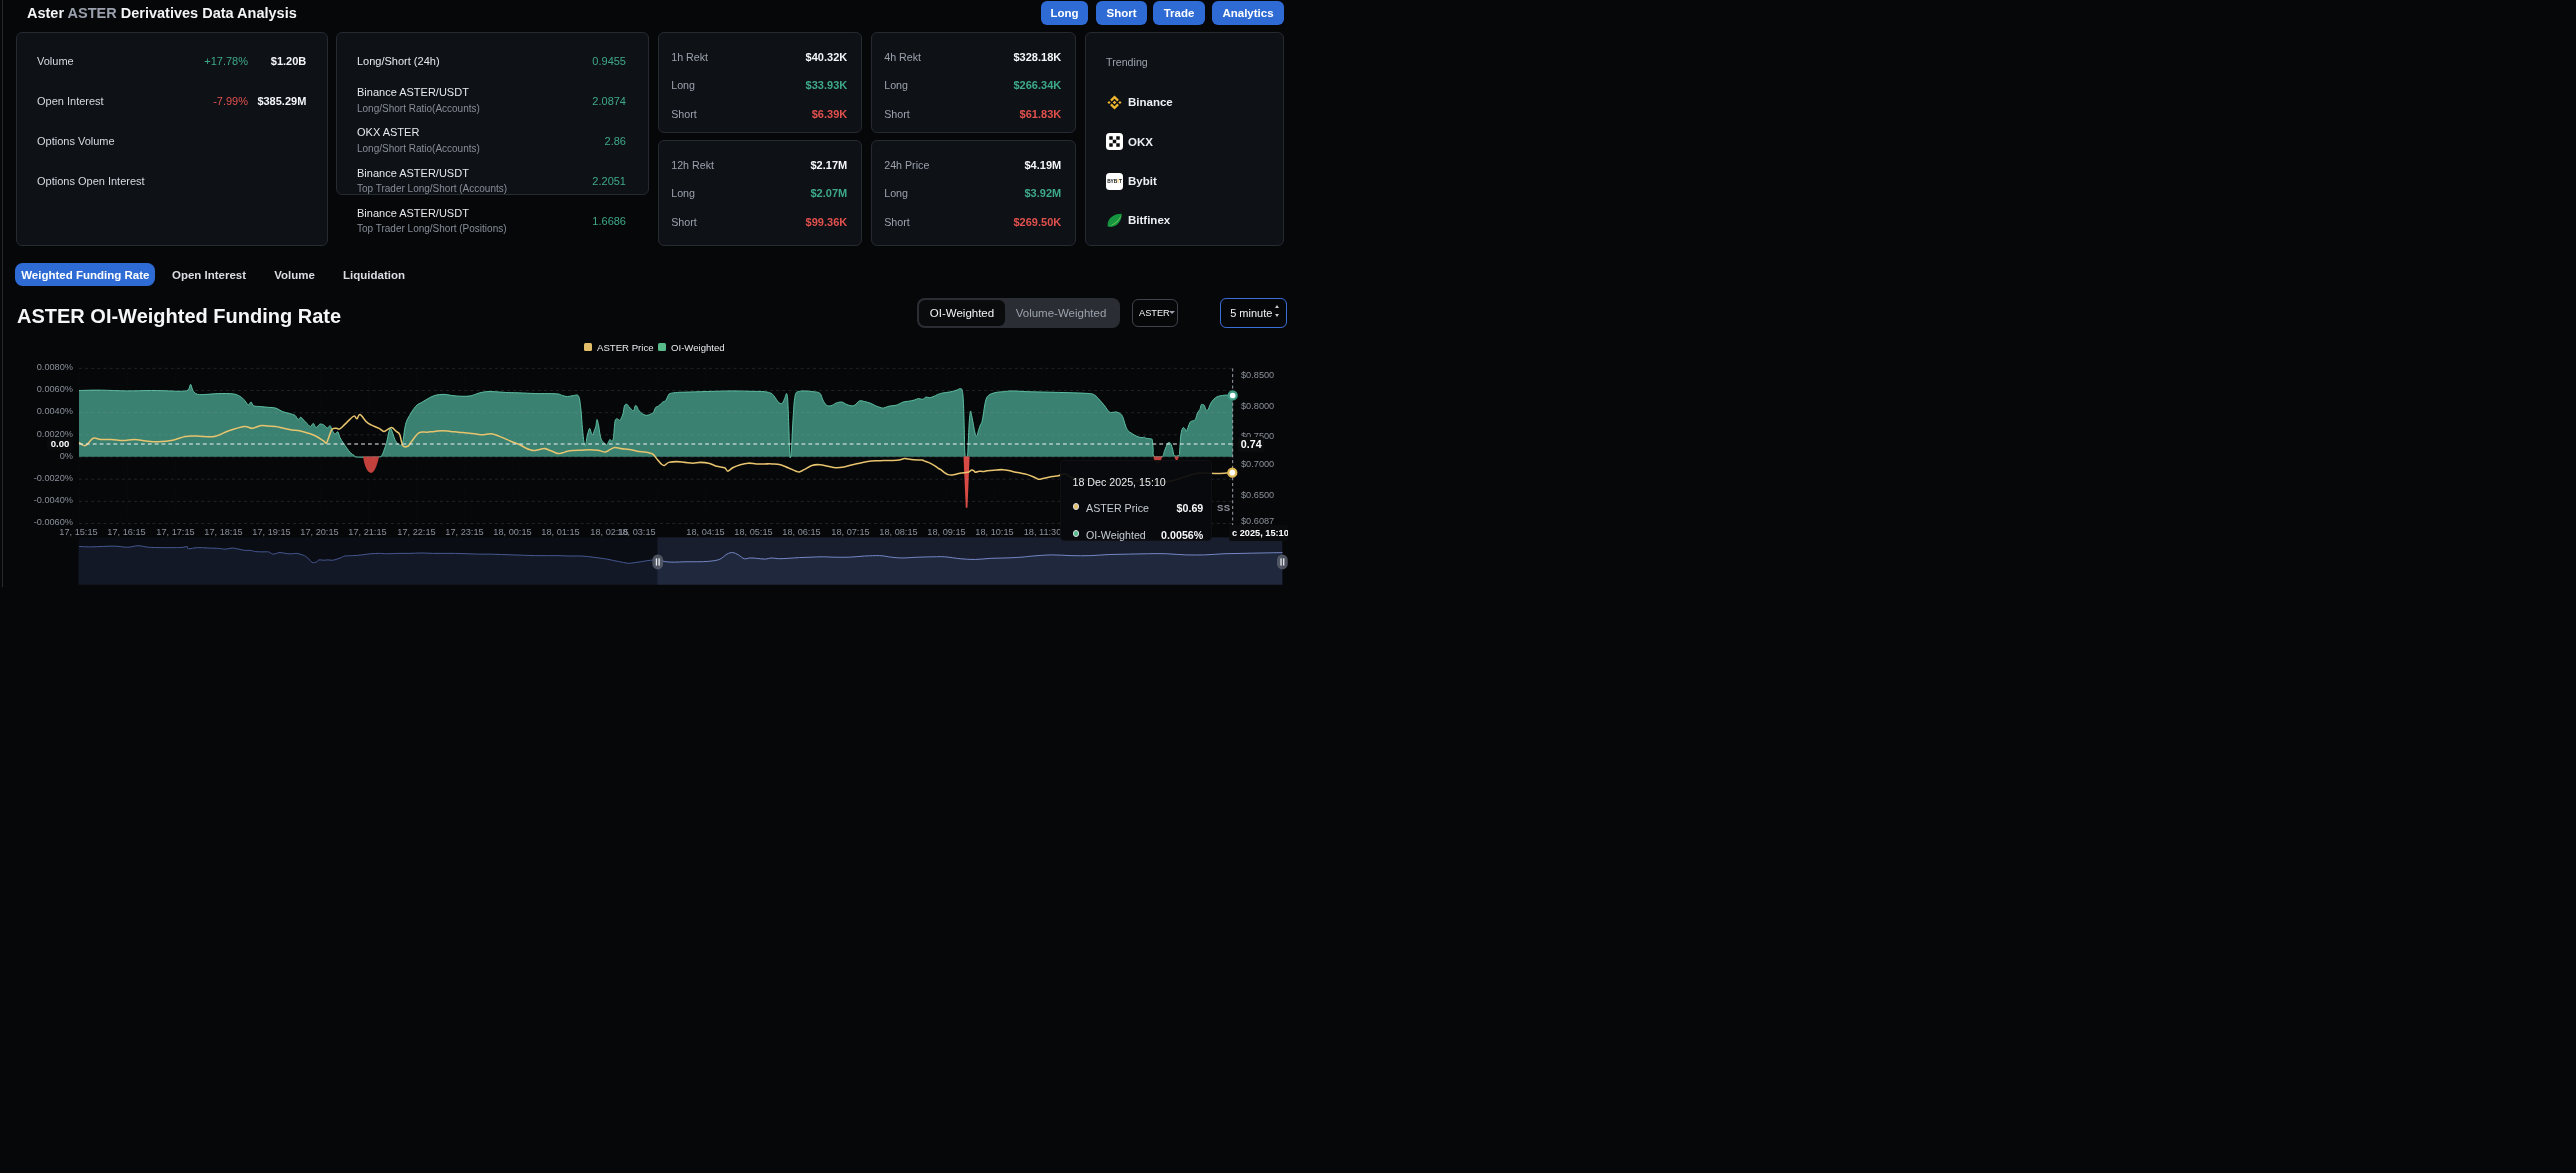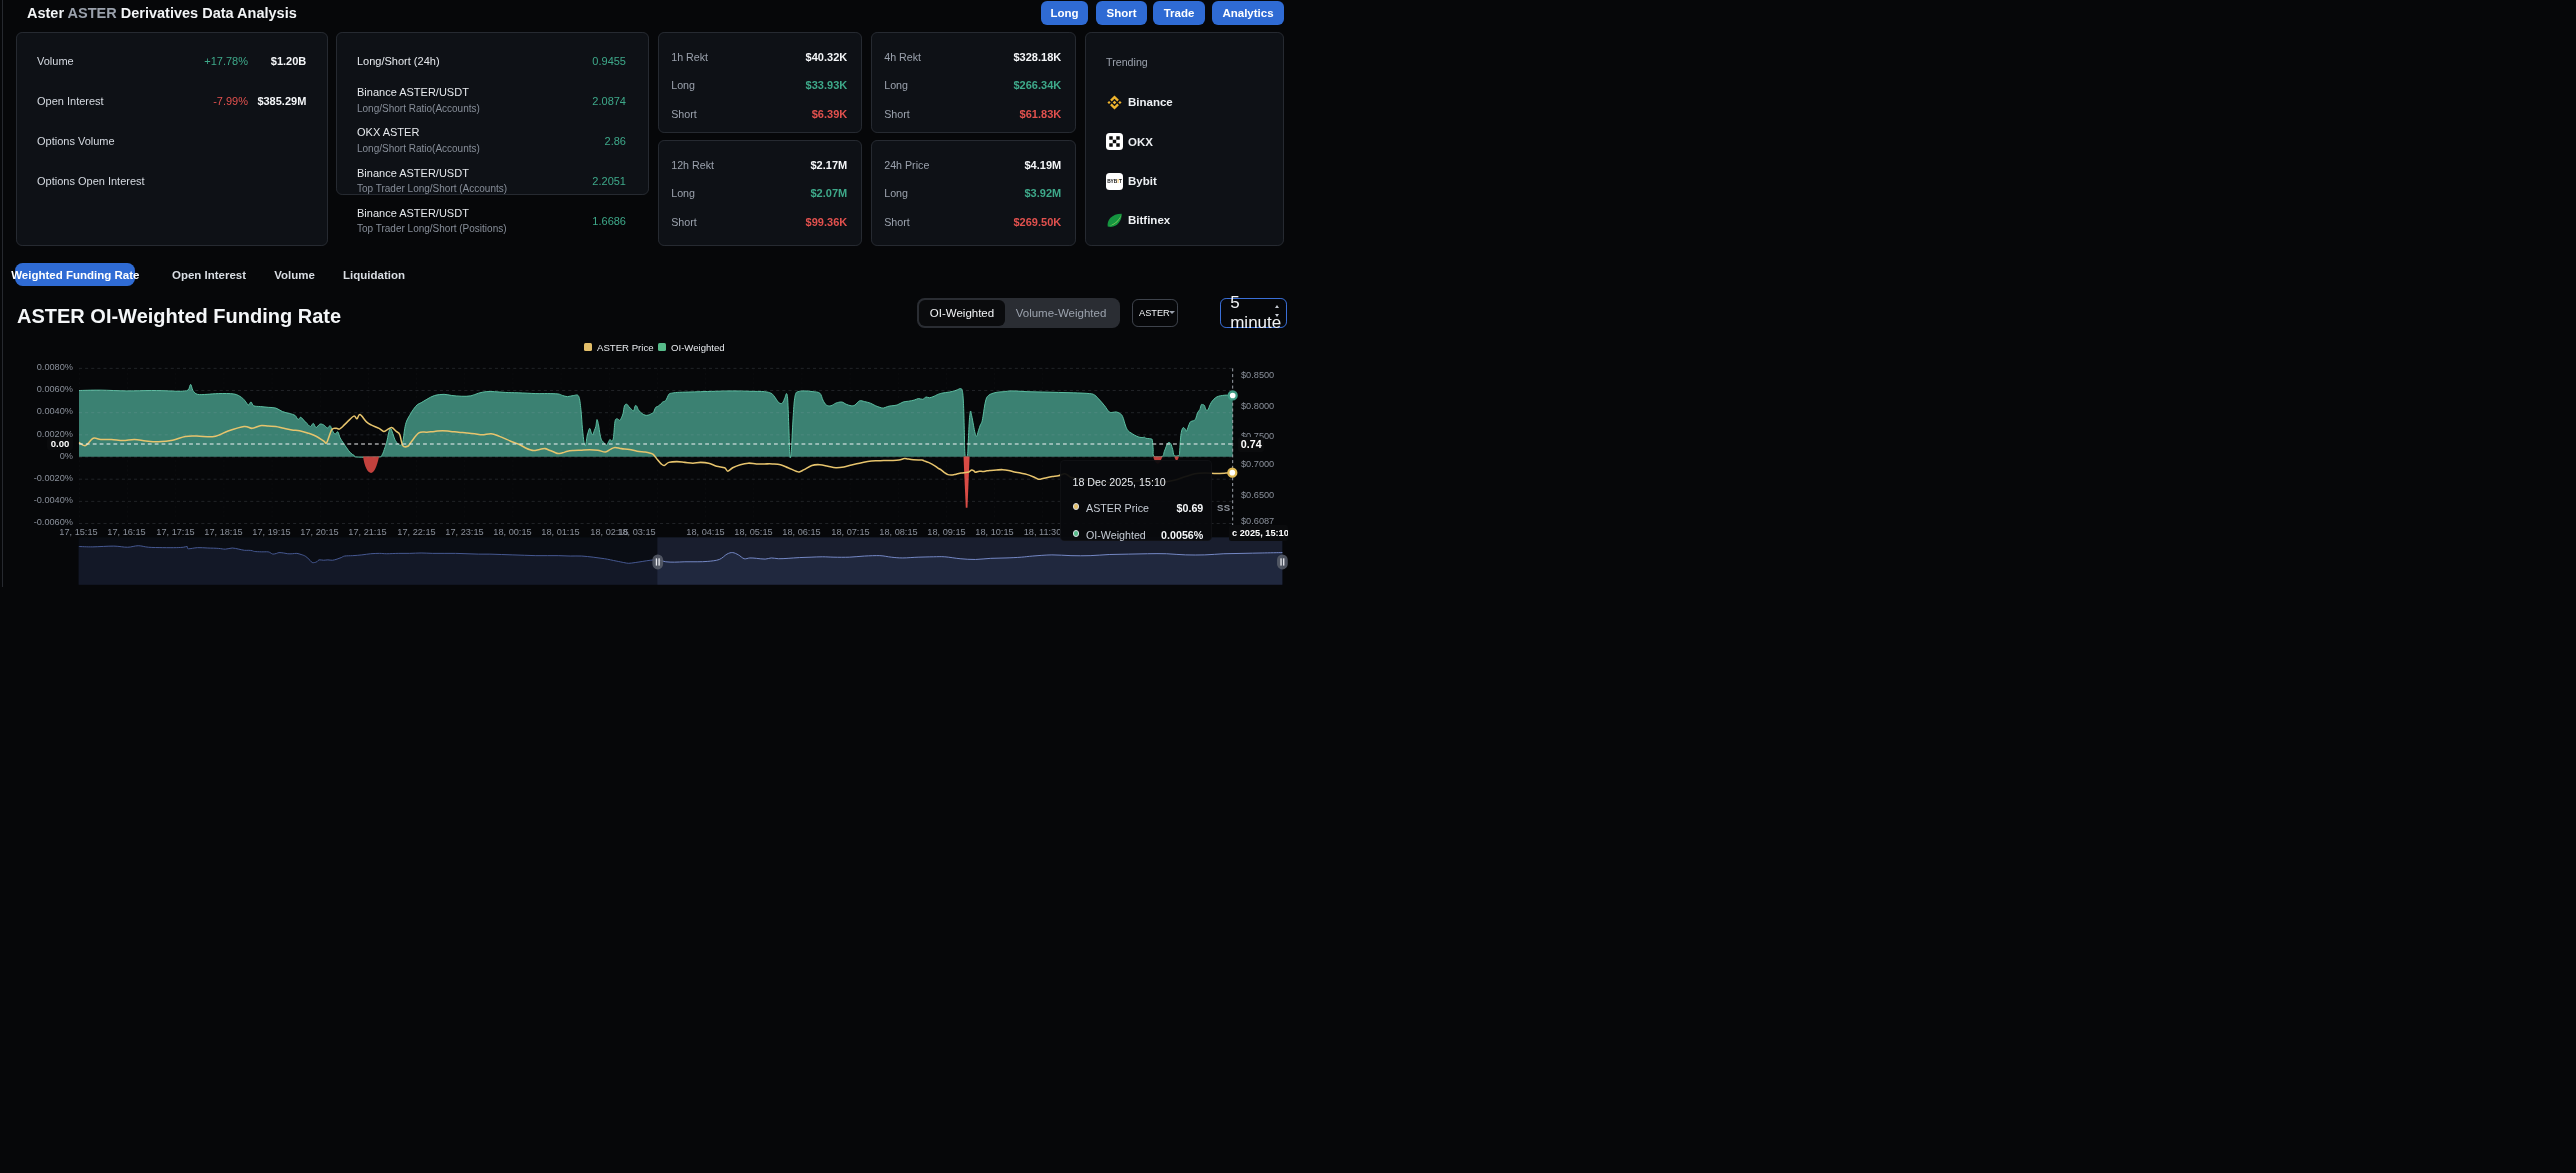--- a/index.html
+++ b/index.html
@@ -123,31 +123,31 @@
           <rect x="0" y="0" width="24" height="24" rx="5" fill="#fff"></rect>
           <text x="12" y="14.8" text-anchor="middle" font-family="Liberation Sans, sans-serif" font-weight="bold" font-size="6.8" fill="#111">BYB<tspan fill="#F7A600">!</tspan>T</text>
         </svg></div>
       <div class="tname" style="top:148px">Bybit</div>
       <div style="position:absolute;left:19.5px;top:179px;width:17px;height:17px"><svg width="17" height="17" viewBox="0 0 24 24">
           <path d="M2.4 20.6 C0.8 11.8 8.0 2.6 22.2 2.6 C22.4 13.4 14.8 23.4 2.4 20.6 Z" fill="#159540"></path>
           <path d="M3.6 19.6 C12.8 18.8 19.4 12.2 21.8 3.6 C16.6 14.6 9.9 18.2 3.6 19.6 Z" fill="#9fdb61"></path>
         </svg></div>
       <div class="tname" style="top:187px">Bitfinex</div>
     </div>
-<div class="tab" style="left:15.3px;width:120px;background:#2F6BD4;border-radius:7.7px;justify-content:center;color:#fff">Weighted Funding Rate</div>
+<div class="tab" style="left:15.3px;width:140px;background:#2F6BD4;border-radius:7.7px;justify-content:center;color:#fff">Weighted Funding Rate</div>
 <div class="tab" style="left:175px;width:68px;justify-content:center">Open Interest</div>
 <div class="tab" style="left:276px;width:37px;justify-content:center">Volume</div>
 <div class="tab" style="left:346px;width:56px;justify-content:center">Liquidation</div>
 <div class="abs" style="left:17px;top:305px;font-size:20px;font-weight:bold;color:#F4F6F8">ASTER OI-Weighted Funding Rate</div>
 <div class="abs" style="left:917px;top:298px;width:203px;height:29.5px;background:#2A2D33;border-radius:7.7px"></div>
 <div class="abs" style="left:919px;top:300px;width:86px;height:26px;background:#0A0B0D;border-radius:6.1px;display:flex;align-items:center;justify-content:center;font-size:11.5px;color:#F2F4F6">OI-Weighted</div>
 <div class="abs" style="left:1004px;top:300px;width:114px;height:26px;display:flex;align-items:center;justify-content:center;font-size:11.5px;color:#9BA2AD">Volume-Weighted</div>
 <div class="abs" style="left:1132px;top:299px;width:46px;height:28px;border:1.1px solid #3E434C;border-radius:6.1px;display:flex;align-items:center;font-size:9.2px;color:#F2F4F6;padding-left:6.1px">ASTER</div>
 <div class="abs" style="left:1169px;top:311px;width:0;height:0;border-left:3.1px solid transparent;border-right:3.1px solid transparent;border-top:3.8px solid #9BA2AD"></div>
-<div class="abs" style="left:1220px;top:298px;width:67px;height:30px;border:1.5px solid #3A6FD8;border-radius:6.1px;display:flex;align-items:center;font-size:17px;color:#F2F4F6;padding-left:9.2px">5 minute</div>
+<div class="abs" style="left:1220px;top:298px;width:67px;height:30px;border:1.5px solid #3A6FD8;border-radius:6.1px;display:flex;align-items:center;font-size:11px;color:#F2F4F6;padding-left:9.2px">5 minute</div>
 <div class="abs" style="left:1275px;top:305px;width:0;height:0;border-left:2.9px solid transparent;border-right:2.9px solid transparent;border-bottom:3.7px solid #C6CBD3"></div>
 <div class="abs" style="left:1275px;top:314px;width:0;height:0;border-left:2.9px solid transparent;border-right:2.9px solid transparent;border-top:3.7px solid #C6CBD3"></div>
 <div class="abs" style="left:584px;top:343px;width:8.4px;height:8.4px;background:#E2BE69;border-radius:1.5px"></div>
 <div class="abs" style="left:597px;top:342px;font-size:9.6px;color:#E8EBEF">ASTER Price</div>
 <div class="abs" style="left:658px;top:343px;width:8.4px;height:8.4px;background:#57BB8A;border-radius:1.5px"></div>
 <div class="abs" style="left:671px;top:342px;font-size:9.6px;color:#E8EBEF">OI-Weighted</div>
 <svg id="chart" width="1288" height="250" viewBox="0 440 1683 327" style="position:absolute;left:0;top:337px">
 <line x1="103" y1="481" x2="103" y2="684" stroke="rgba(255,255,255,0.03)" stroke-width="1" stroke-dasharray="3 3"></line>
       <line x1="166" y1="481" x2="166" y2="684" stroke="rgba(255,255,255,0.03)" stroke-width="1" stroke-dasharray="3 3"></line>
       <line x1="229" y1="481" x2="229" y2="684" stroke="rgba(255,255,255,0.03)" stroke-width="1" stroke-dasharray="3 3"></line>

